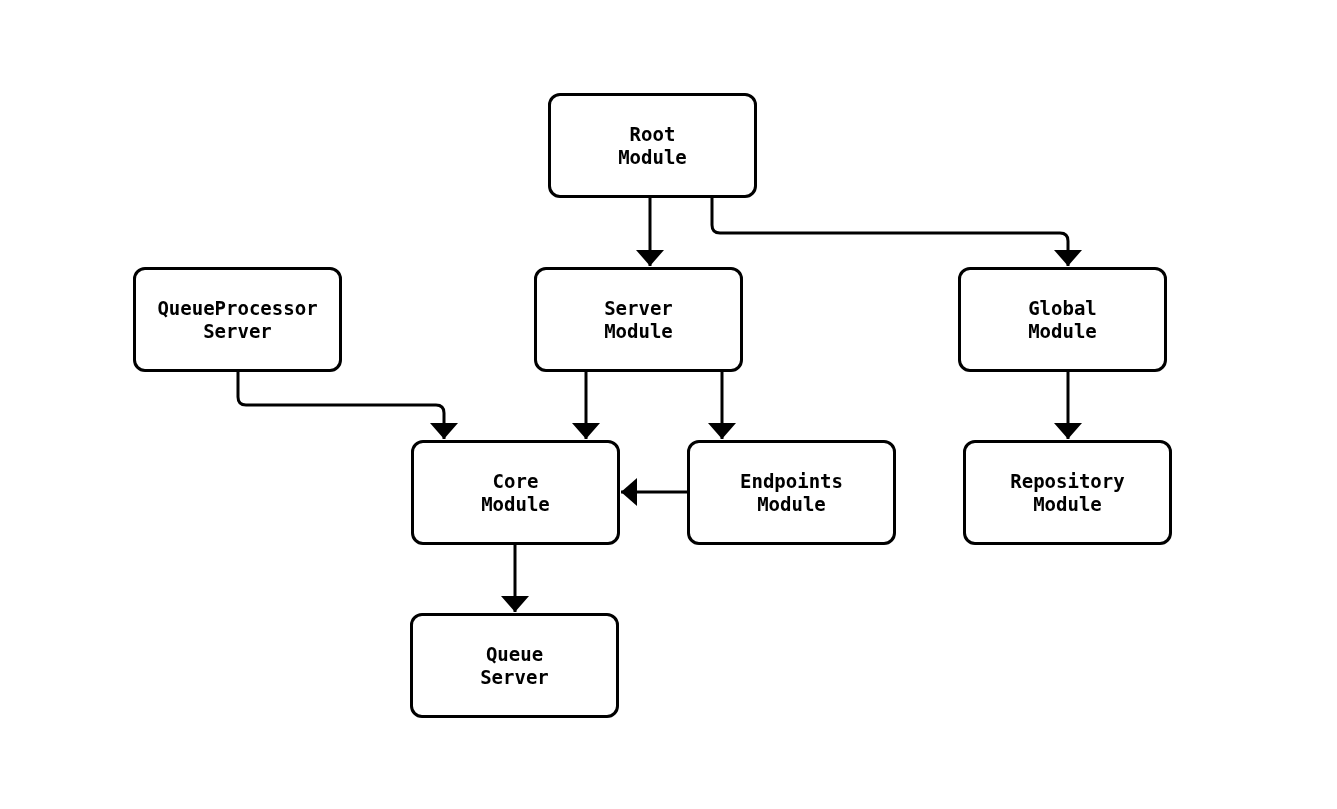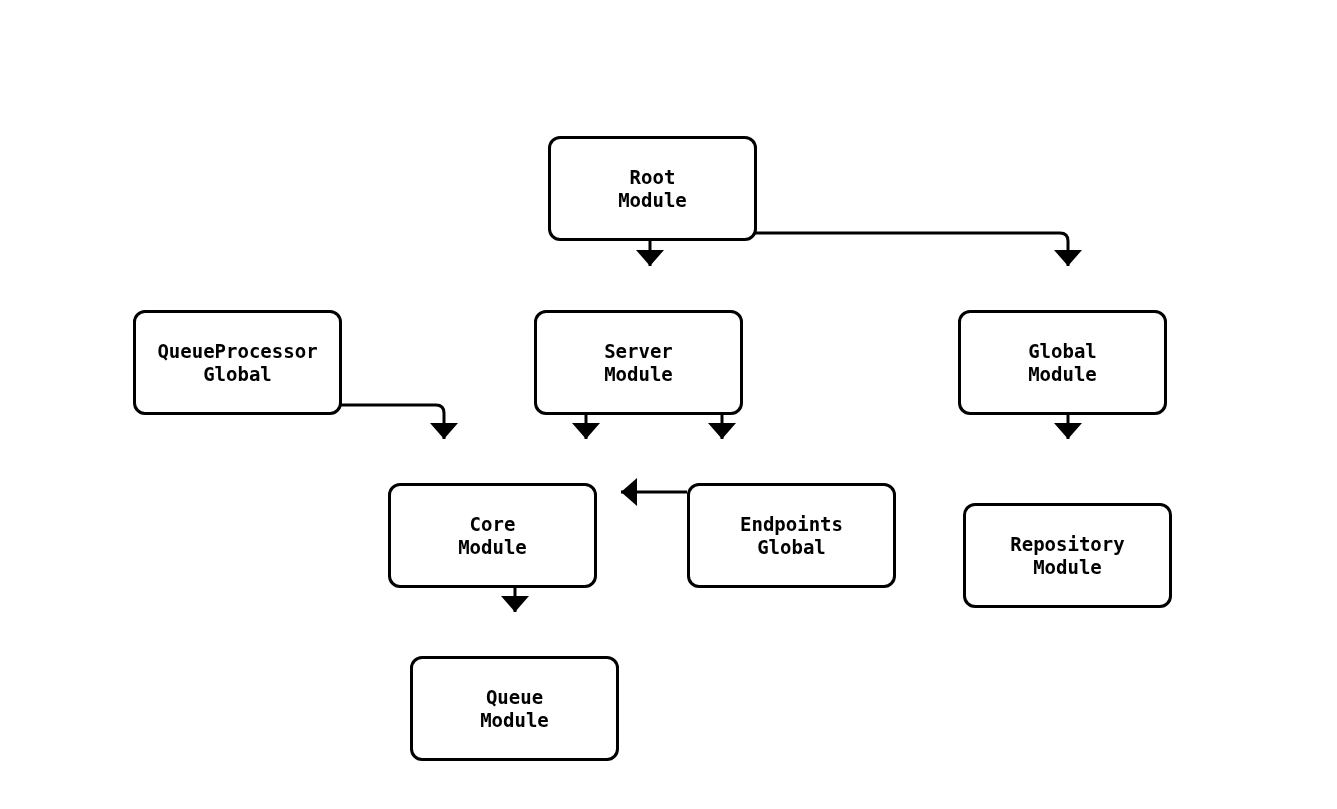--- a/index.html
+++ b/index.html
@@ -29,21 +29,20 @@
     width: 209px;
     height: 105px;
     box-sizing: border-box;
     background: #ffffff;
     border: 3px solid #000000;
     border-radius: 12px;
     display: flex;
     align-items: center;
     justify-content: center;
     text-align: center;
-    margin-top: 43px;
   }
   .node .label {
     font-family: "DejaVu Sans Mono", "Liberation Mono", monospace;
     font-weight: bold;
     font-size: 19px;
     line-height: 23px;
     color: #000000;
     white-space: pre-line;
   }
 </style>
@@ -76,46 +75,46 @@
     <path class="edge" d="M515,544 V612" marker-end="url(#arrowhead)"></path>
   </svg>
 
   <div class="node" style="left:548px; top:93px">
     <span class="label">Root
 Module</span>
   </div>
 
   <div class="node" style="left:133px; top:267px">
     <span class="label">QueueProcessor
-Global</span>
+Server</span>
   </div>
 
   <div class="node" style="left:534px; top:267px">
     <span class="label">Server
 Module</span>
   </div>
 
   <div class="node" style="left:958px; top:267px">
     <span class="label">Global
 Module</span>
   </div>
 
-  <div class="node" style="left:388px; top:440px">
+  <div class="node" style="left:411px; top:440px">
     <span class="label">Core
 Module</span>
   </div>
 
   <div class="node" style="left:687px; top:440px">
     <span class="label">Endpoints
-Global</span>
+Module</span>
   </div>
 
-  <div class="node" style="left:963px; top:460px">
+  <div class="node" style="left:963px; top:440px">
     <span class="label">Repository
 Module</span>
   </div>
 
   <div class="node" style="left:410px; top:613px">
     <span class="label">Queue
-Module</span>
+Server</span>
   </div>
 
 </div>
 
 </body></html>

